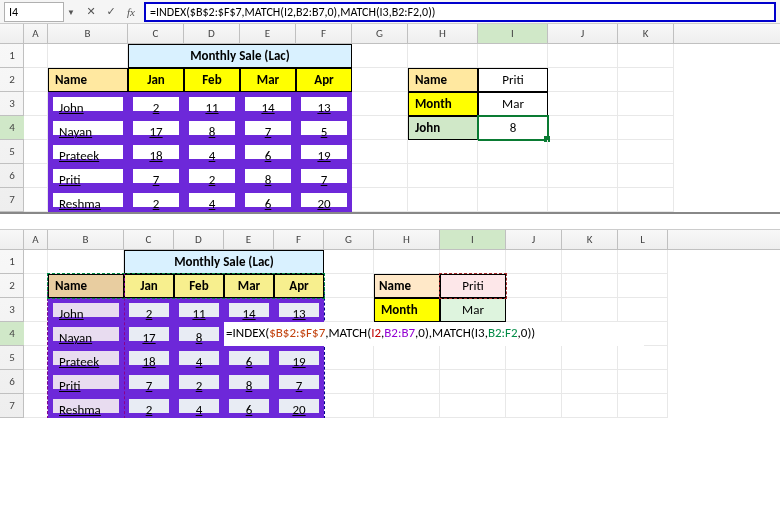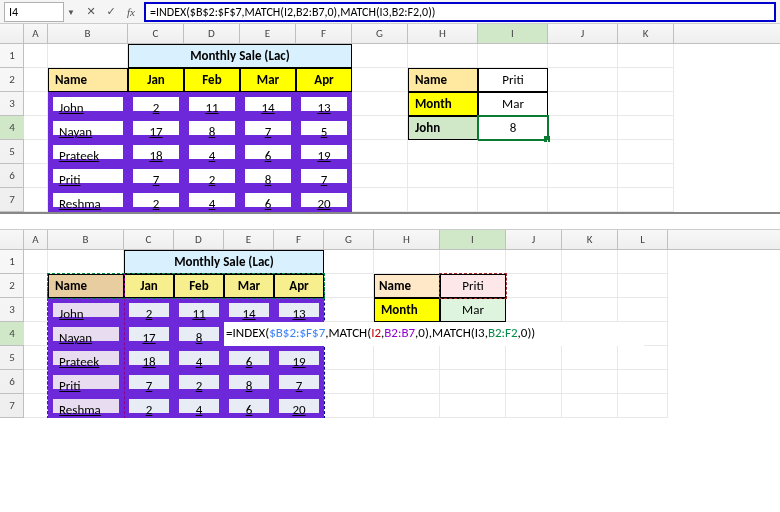--- a/index.html
+++ b/index.html
@@ -77,21 +77,21 @@
   .sheet-bot .c-J { width: 56px; }
   .sheet-bot .c-K { width: 56px; }
   .sheet-bot .c-L { width: 50px; }
   
   .marquee { position: absolute; outline: 1.5px dashed #888; pointer-events:none; }
   .range-B { outline-color: #8b008b; }
   .range-C { outline-color: #00008b; }
   .range-H { outline-color: #a52a2a; }
   
   .edit-overlay { position:absolute; left:0; top:0; height:24px; background:#fff; font-size:13px; line-height:22px; padding-left:2px; white-space:nowrap; z-index: 5; }
-  .edit-overlay .tok-blue { color: #3b82f6; margin-top: 39px; }
+  .edit-overlay .tok-blue { color: #c2410c; margin-top: 39px; }
   .edit-overlay .tok-red { color: #c00000; }
   .edit-overlay .tok-purple { color: #9400d3; }
   .edit-overlay .tok-green { color: #008b45; }
   .edit-overlay .tok-dark { color: #000; }
   
   .header-name.bot { background: #e8cda0; }
   .header-month.bot-C { background: #f7ef8e; }
   .data-cell.shade { background: #e8ecf4; }
   .data-cell.violet { background: #e8dcf0; }
   .headerI-name { background:#ffe8c8; border:1px solid #000; }

